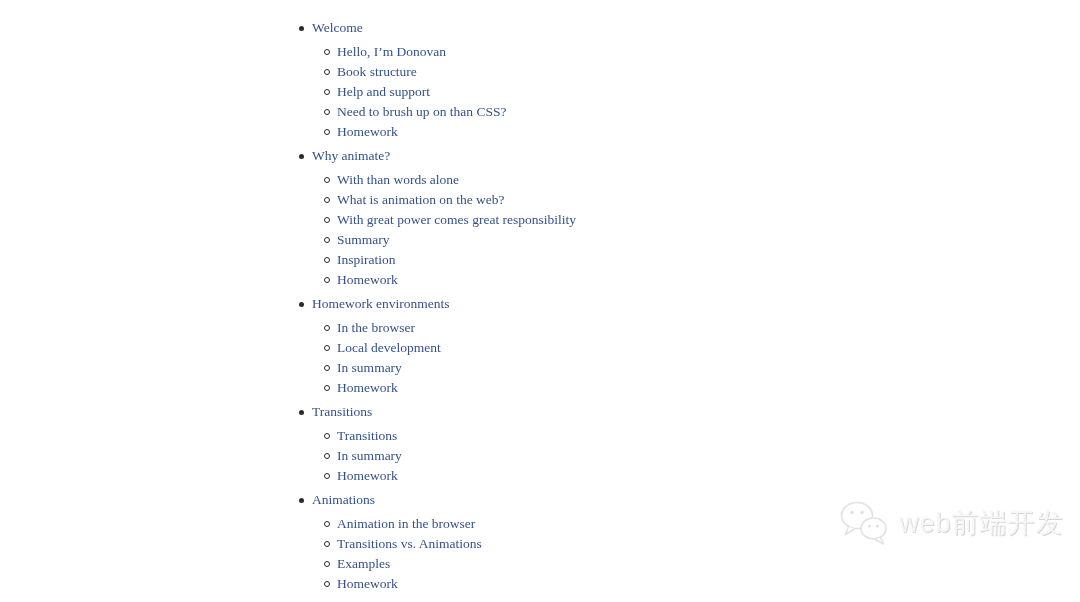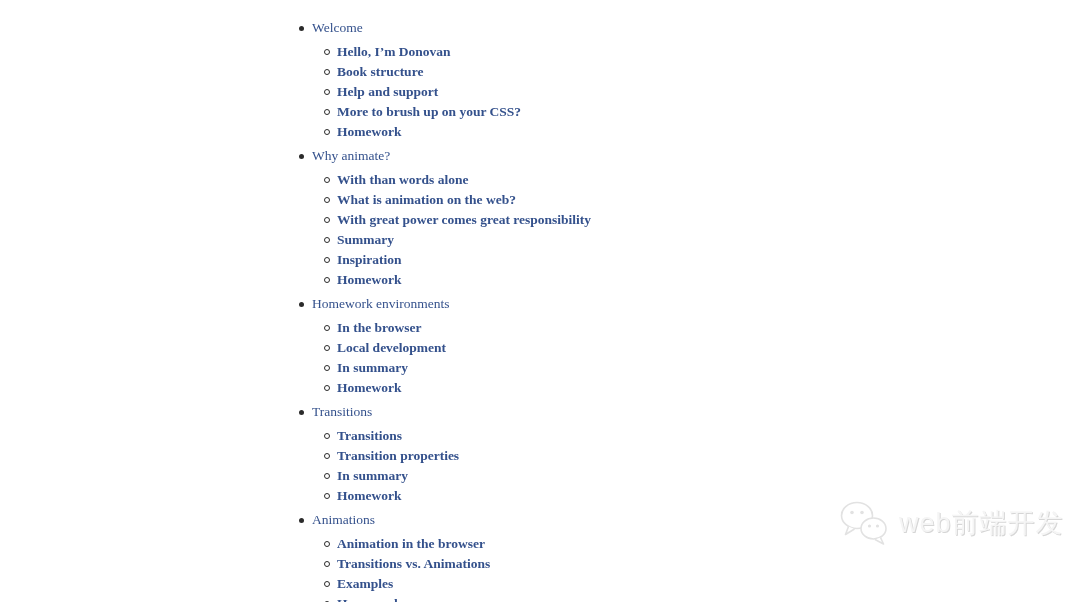--- a/index.html
+++ b/index.html
@@ -17,21 +17,21 @@
     height: 602px;
     background: #ffffff;
   }
   .toc {
     position: absolute;
     top: 18px;
     left: 0;
     right: 0;
   }
   ul { list-style: none; margin: 0; padding: 0; }
-  ul.level2 { margin: 4px 0 4px 0; font-weight: bold; }
+  ul.level2 { margin: 4px 0 4px 0; }
   .row {
     position: relative;
     line-height: 20px;
     font-size: 13.5px;
     white-space: nowrap;
   }
   .row-l1 { padding-left: 312px; }
   .row-l2 { padding-left: 337px; }
   .bullet {
     position: absolute;
@@ -87,21 +87,21 @@
 
       <li>
         <div class="row row-l1">
           <span class="bullet bullet-disc"></span>
           <a class="toc-link">Welcome</a>
         </div>
         <ul class="level2">
           <li class="row row-l2"><span class="bullet bullet-ring"></span><a class="toc-link">Hello, I’m Donovan</a></li>
           <li class="row row-l2"><span class="bullet bullet-ring"></span><a class="toc-link">Book structure</a></li>
           <li class="row row-l2"><span class="bullet bullet-ring"></span><a class="toc-link">Help and support</a></li>
-          <li class="row row-l2"><span class="bullet bullet-ring"></span><a class="toc-link">More to brush up on your CSS?</a></li>
+          <li class="row row-l2"><span class="bullet bullet-ring"></span><a class="toc-link">Need to brush up on than CSS?</a></li>
           <li class="row row-l2"><span class="bullet bullet-ring"></span><a class="toc-link">Homework</a></li>
         </ul>
       </li>
 
       <li>
         <div class="row row-l1">
           <span class="bullet bullet-disc"></span>
           <a class="toc-link">Why animate?</a>
         </div>
         <ul class="level2">
@@ -127,21 +127,20 @@
         </ul>
       </li>
 
       <li>
         <div class="row row-l1">
           <span class="bullet bullet-disc"></span>
           <a class="toc-link">Transitions</a>
         </div>
         <ul class="level2">
           <li class="row row-l2"><span class="bullet bullet-ring"></span><a class="toc-link">Transitions</a></li>
-          <li class="row row-l2"><span class="bullet bullet-ring"></span><a class="toc-link">Transition properties</a></li>
           <li class="row row-l2"><span class="bullet bullet-ring"></span><a class="toc-link">In summary</a></li>
           <li class="row row-l2"><span class="bullet bullet-ring"></span><a class="toc-link">Homework</a></li>
         </ul>
       </li>
 
       <li>
         <div class="row row-l1">
           <span class="bullet bullet-disc"></span>
           <a class="toc-link">Animations</a>
         </div>

